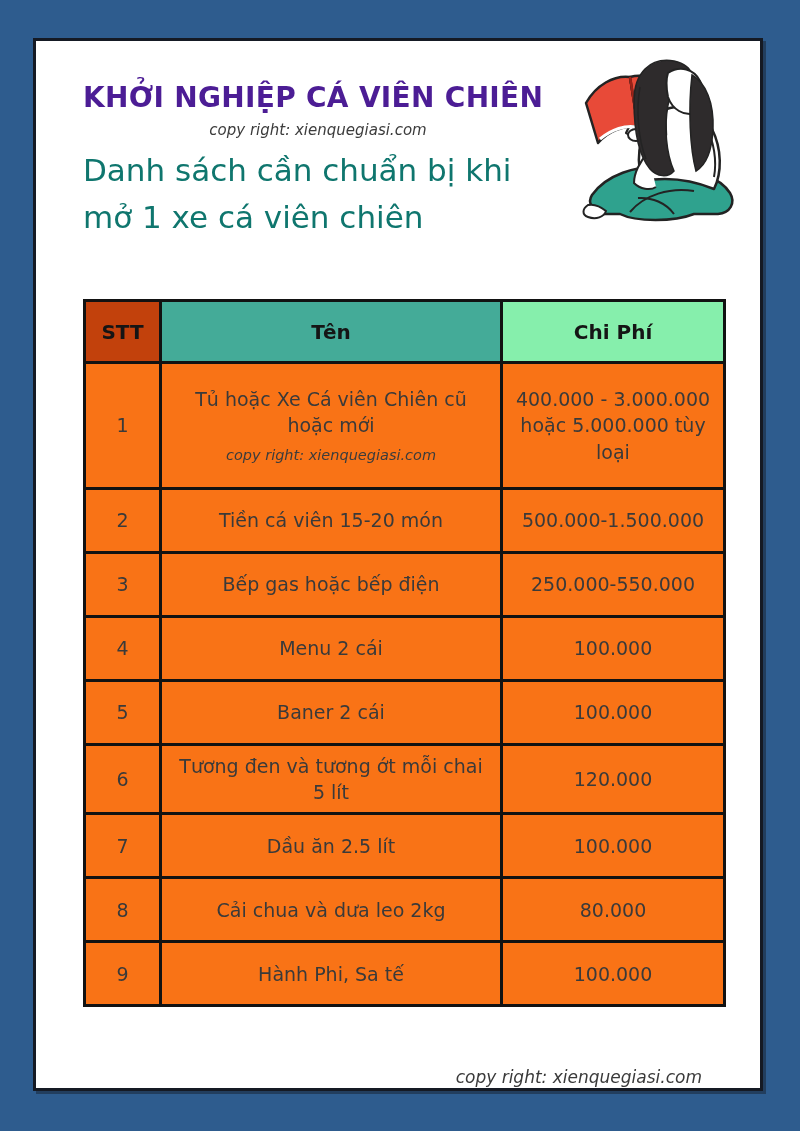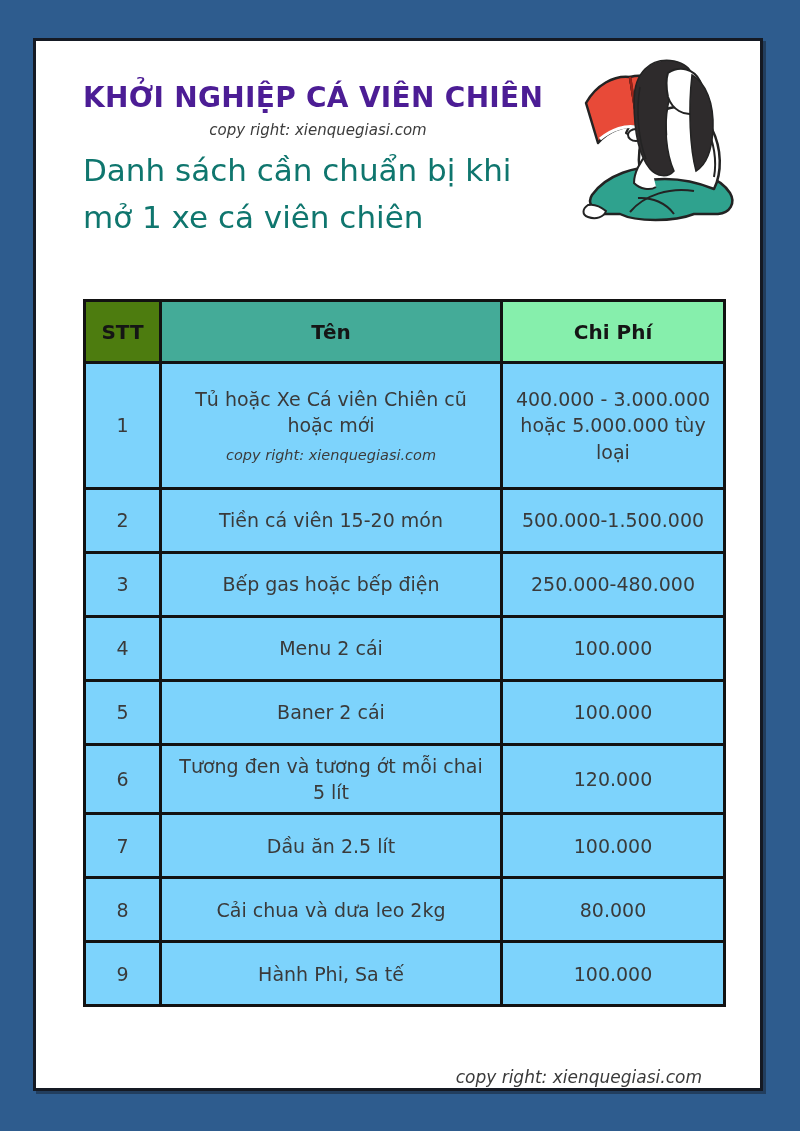--- a/index.html
+++ b/index.html
@@ -78,30 +78,30 @@
     vertical-align: middle;
     box-sizing: border-box;
   }
   .cost-table th {
     font-size: 20px;
     font-weight: bold;
     color: #151515;
     height: 62px;
     padding: 4px;
   }
-  .th-stt    { background: #4d7c0f; }
+  .th-stt    { background: #c2410c; }
   .th-ten    { background: #44ab98; margin-left: 44px; }
   .th-chiphi { background: #86efac; }
   .cost-table td {
     font-size: 19px;
     line-height: 1.38;
     color: #3a3a3a;
     height: 64px;
     padding: 7px 9px;
-    background: #7dd3fc;
+    background: #f97316;
   }
   tr.row-tall td { height: 126px; }
   .cell-note {
     display: block;
     font-style: italic;
     font-size: 14.5px;
     color: #3c3c3c;
     margin-top: 7px;
   }
   .copy-bottom {
@@ -190,21 +190,21 @@
         <td>400.000 - 3.000.000 hoặc 5.000.000 tùy loại</td>
       </tr>
       <tr>
         <td>2</td>
         <td>Tiền cá viên 15-20 món</td>
         <td>500.000-1.500.000</td>
       </tr>
       <tr>
         <td>3</td>
         <td>Bếp gas hoặc bếp điện</td>
-        <td>250.000-480.000</td>
+        <td>250.000-550.000</td>
       </tr>
       <tr>
         <td>4</td>
         <td>Menu 2 cái</td>
         <td>100.000</td>
       </tr>
       <tr>
         <td>5</td>
         <td>Baner 2 cái</td>
         <td>100.000</td>

